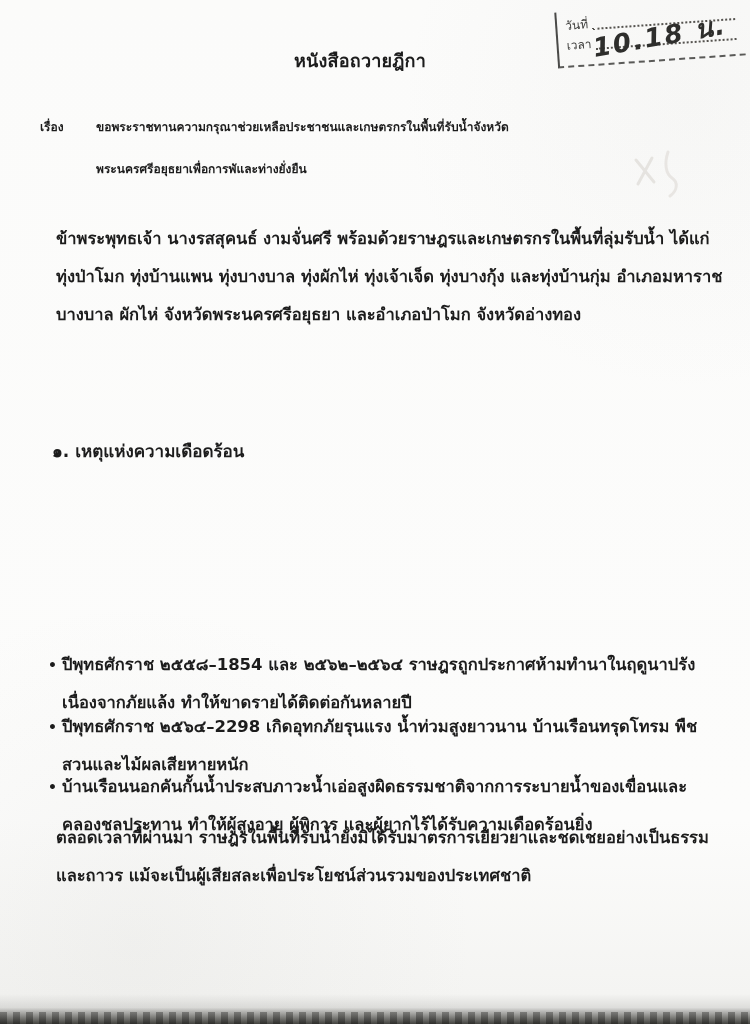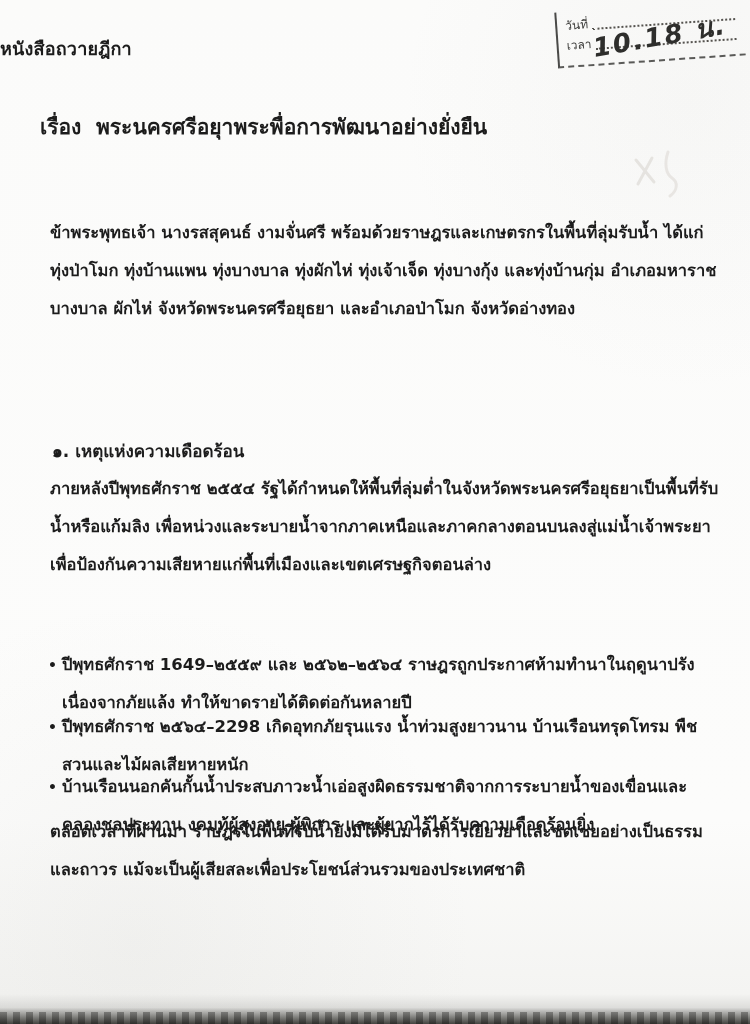--- a/index.html
+++ b/index.html
@@ -14,22 +14,22 @@
     width:750px;height:1024px;
     background:
       radial-gradient(circle at 18% 92%, rgba(180,180,175,0.10), rgba(0,0,0,0) 30%),
       radial-gradient(circle at 92% 10%, rgba(190,190,185,0.08), rgba(0,0,0,0) 25%),
       linear-gradient(180deg,#fbfbfa 0%,#fcfcfb 80%,#f4f4f2 97%);
     color:#1c1c1c;
     overflow:hidden;
   }
   .title{
     position:absolute;top:34px;left:0;right:30px;
-    text-align:left;
-    font-size:18px;font-weight:700;margin:0;
+    text-align:center;
+    font-size:18px;font-weight:700;margin:12px;
     letter-spacing:0.2px;
   }
   
   .stamp{
     position:absolute;top:6px;left:556px;width:188px;height:56px;
     transform:rotate(-4deg);
     border-left:2px solid #4a4a48;
     border-bottom:2px dashed #5a5a58;
     padding:4px 6px 2px 8px;
     box-sizing:border-box;
@@ -41,27 +41,27 @@
     position:absolute;top:10px;left:34px;
     font-size:26px;font-weight:700;font-style:italic;
     color:#2e2e2c;
     transform:rotate(-6deg);
     white-space:nowrap;
     letter-spacing:2px;
   }
   .subject{
     position:absolute;top:106px;left:40px;width:676px;
     display:flex;
-    font-size:21px;font-weight:600;line-height:42px;
+    font-size:12px;font-weight:600;line-height:42px;
   }
   .subj-label{width:56px;flex:0 0 56px;}
   .subj-text{flex:1;}
   .para{
     position:absolute;left:40px;width:678px;
-    margin:10px;
+    margin:16px;
     font-size:16.5px;font-weight:600;line-height:38px;
     text-align:left;
   }
   .heading{
     position:absolute;top:424px;left:44px;margin:8px;
     font-size:17px;font-weight:700;line-height:38px;
   }
   .bullet{
     position:absolute;left:48px;width:668px;
     display:flex;margin:0;
@@ -95,51 +95,51 @@
       <span class="dots"></span>
     </div>
     <div class="stamp-hand">10.18 น.</div>
   </div>
 
   <h1 class="title">หนังสือถวายฎีกา</h1>
 
   <div class="subject">
     <span class="subj-label">เรื่อง</span>
     <div class="subj-text">
-      <div>พระนครศรีอยุาพระพื่อการพัฒนาอย่างยั่งยืน</div>
+      <div>ขอพระราชทานความกรุณาช่วยเหลือประชาชนและเกษตรกรในพื้นที่รับน้ำจังหวัด</div>
+      <div>พระนครศรีอยุธยาเพื่อการพัและท่างยั่งยืน</div>
     </div>
   </div>
 
   <div class="pencil-mark">
     <svg width="72" height="64" viewBox="0 0 72 64">
       <path d="M8 22 L26 44 M24 20 L10 46" stroke="#d7d3ce" stroke-width="3" fill="none" stroke-linecap="round"></path>
       <path d="M40 14 C36 26, 38 36, 44 40 C50 44, 50 52, 42 58" stroke="#dcd8d3" stroke-width="3" fill="none" stroke-linecap="round"></path>
     </svg>
   </div>
 
   <p class="para" style="top:204px">ข้าพระพุทธเจ้า นางรสสุคนธ์ งามจั่นศรี  พร้อมด้วยราษฎรและเกษตรกรในพื้นที่ลุ่มรับน้ำ ได้แก่ ทุ่งป่าโมก ทุ่งบ้านแพน ทุ่งบางบาล ทุ่งผักไห่ ทุ่งเจ้าเจ็ด ทุ่งบางกุ้ง และทุ่งบ้านกุ่ม อำเภอมหาราช บางบาล ผักไห่ จังหวัดพระนครศรีอยุธยา และอำเภอป่าโมก จังหวัดอ่างทอง</p>
 
 
   <h2 class="heading">๑. เหตุแห่งความเดือดร้อน</h2>
 
-  <p class="para" style="top:460px">ภายหลังปีพุทธศักราช ๒๕๕๔ รัฐได้กำหนดให้พื้นที่ลุ่มต่ำในจังหวัดพระนครศรีอยุธยาเป็นพื้นที่รับน้ำหรือแก้มลิง เพื่อหน่วงและระบายน้ำจากภาคเหนือและภาคกลางตอนบนลงสู่แม่น้ำเจ้าพระยา เพื่อป้องกันความเสียหายแก่พื้นที่เมืองและเขตเศรษฐกิจตอนล่าง</p>
 
 
   <div class="bullet" style="top:646px">
     <span class="dot">•</span>
-    <span>ปีพุทธศักราช 1649–๒๕๕๙ และ ๒๕๖๒–๒๕๖๔ ราษฎรถูกประกาศห้ามทำนาในฤดูนาปรังเนื่องจากภัยแล้ง ทำให้ขาดรายได้ติดต่อกันหลายปี</span>
+    <span>ปีพุทธศักราช ๒๕๕๘–1854 และ ๒๕๖๒–๒๕๖๔ ราษฎรถูกประกาศห้ามทำนาในฤดูนาปรังเนื่องจากภัยแล้ง ทำให้ขาดรายได้ติดต่อกันหลายปี</span>
   </div>
 
   <div class="bullet" style="top:708px">
     <span class="dot">•</span>
     <span>ปีพุทธศักราช ๒๕๖๔–2298 เกิดอุทกภัยรุนแรง น้ำท่วมสูงยาวนาน บ้านเรือนทรุดโทรม พืชสวนและไม้ผลเสียหายหนัก</span>
   </div>
 
   <div class="bullet" style="top:768px">
     <span class="dot">•</span>
-    <span>บ้านเรือนนอกคันกั้นน้ำประสบภาวะน้ำเอ่อสูงผิดธรรมชาติจากการระบายน้ำของเขื่อนและคลองชลประทาน งคมท้ผู้สูงอายุ ผู้พิการ และผู้ยากไร้ได้รับความเดือดร้อนยิ่ง</span>
+    <span>บ้านเรือนนอกคันกั้นน้ำประสบภาวะน้ำเอ่อสูงผิดธรรมชาติจากการระบายน้ำของเขื่อนและคลองชลประทาน ทำให้ผู้สูงอายุ ผู้พิการ และผู้ยากไร้ได้รับความเดือดร้อนยิ่ง</span>
   </div>
 
   <p class="para" style="top:803px">ตลอดเวลาที่ผ่านมา ราษฎรในพื้นที่รับน้ำยังมิได้รับมาตรการเยียวยาและชดเชยอย่างเป็นธรรมและถาวร แม้จะเป็นผู้เสียสละเพื่อประโยชน์ส่วนรวมของประเทศชาติ</p>
 
   <div class="shadow-bottom"></div>
 
 </div>
 
 </body></html>

